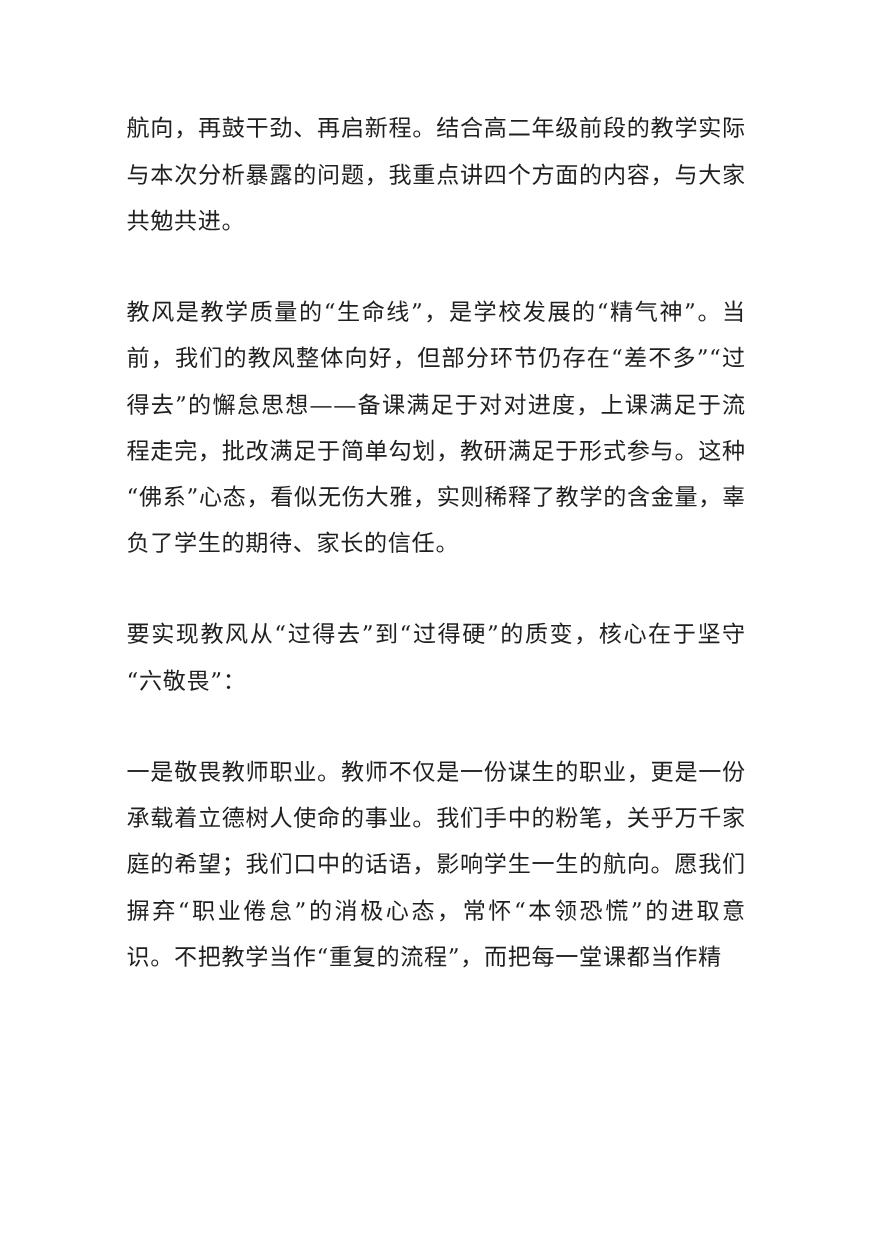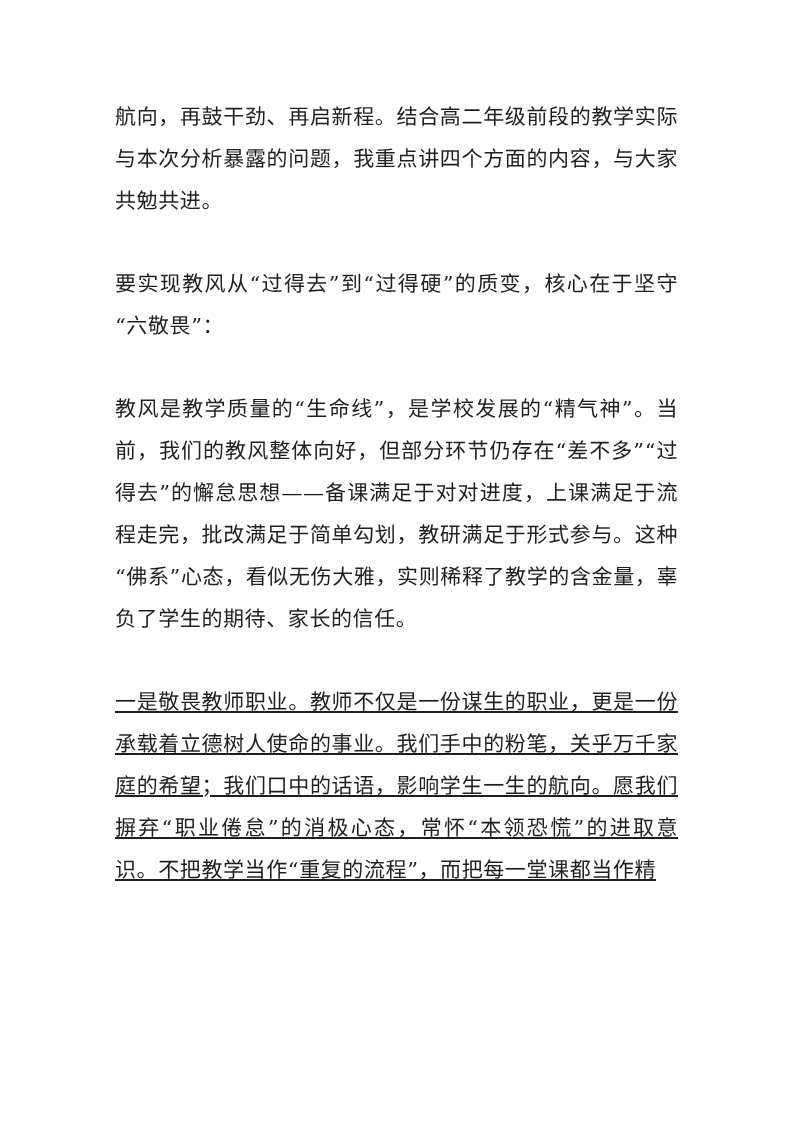--- a/index.html
+++ b/index.html
@@ -27,26 +27,25 @@
     font-size: 21px;
     line-height: 42px;
     letter-spacing: 0.6px;
     text-align: justify;
     text-justify: inter-character;
     word-break: break-all;
     font-weight: 400;
   }
   .content p:last-child {
     margin-bottom: 0;
-    text-decoration: underline;
   }
 </style>
 </head>
 <body>
 
 <div class="page">
   <article class="content">
       <p>航向，再鼓干劲、再启新程。结合高二年级前段的教学实际与本次分析暴露的问题，我重点讲四个方面的内容，与大家共勉共进。</p>
+      <p>教风是教学质量的“生命线”，是学校发展的“精气神”。当前，我们的教风整体向好，但部分环节仍存在“差不多”“过得去”的懈怠思想——备课满足于对对进度，上课满足于流程走完，批改满足于简单勾划，教研满足于形式参与。这种“佛系”心态，看似无伤大雅，实则稀释了教学的含金量，辜负了学生的期待、家长的信任。</p>
       <p>要实现教风从“过得去”到“过得硬”的质变，核心在于坚守“六敬畏”：</p>
-      <p>教风是教学质量的“生命线”，是学校发展的“精气神”。当前，我们的教风整体向好，但部分环节仍存在“差不多”“过得去”的懈怠思想——备课满足于对对进度，上课满足于流程走完，批改满足于简单勾划，教研满足于形式参与。这种“佛系”心态，看似无伤大雅，实则稀释了教学的含金量，辜负了学生的期待、家长的信任。</p>
       <p>一是敬畏教师职业。教师不仅是一份谋生的职业，更是一份承载着立德树人使命的事业。我们手中的粉笔，关乎万千家庭的希望；我们口中的话语，影响学生一生的航向。愿我们摒弃“职业倦怠”的消极心态，常怀“本领恐慌”的进取意识。不把教学当作“重复的流程”，而把每一堂课都当作精</p>
     </article>
 </div>
 
 </body></html>

